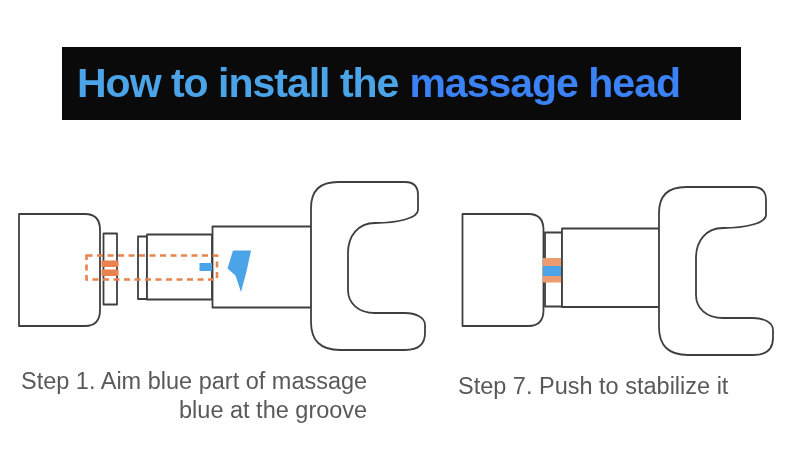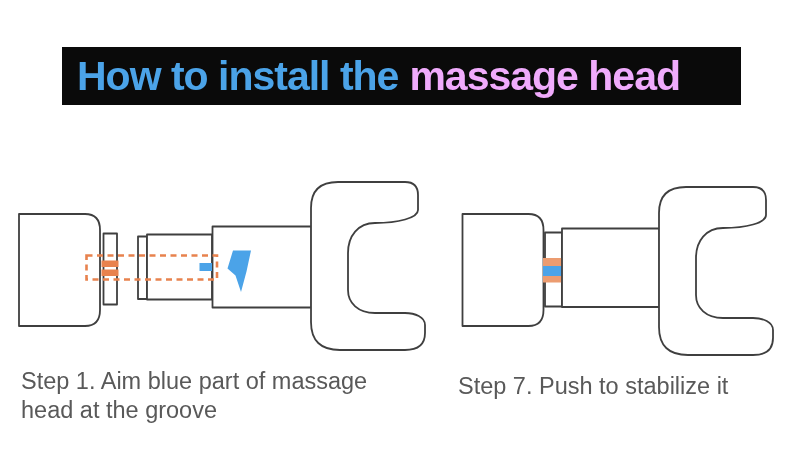--- a/index.html
+++ b/index.html
@@ -1,33 +1,33 @@
 <!DOCTYPE html>
 <html style="--banner-bg: #0A0A0A; --accent-blue: #4BA3E8; --accent-orange: #E8824E; --accent-orange-light: #EC9C70; --text-gray: #595959; --outline-gray: #3F3F3F;"><head>
 <meta charset="utf-8">
 <style>
   html,body{margin:0;padding:0;background:#fff;}
   .canvas{
     position:relative;width:790px;height:453px;background:#ffffff;
     font-family:"Liberation Sans", sans-serif;overflow:hidden;
   }
   .banner{
-    position:absolute;left:62px;top:47px;width:679px;height:58px;
+    position:absolute;left:62px;top:47px;width:679px;height:73px;
     background:var(--banner-bg,#0a0a0a);
     display:flex;align-items:center;gap:11px;
     padding-left:15px;box-sizing:border-box;
     font-weight:bold;font-size:41px;letter-spacing:-1px;white-space:nowrap;
   }
   .banner .hl{color:var(--accent-blue,#4ba3e8);}
-  .banner .rest{color:#f0abfc;}
+  .banner .rest{color:#3b82f6;}
   .caption{
     position:absolute;color:var(--text-gray,#595959);
     font-size:23.5px;line-height:29px;letter-spacing:0;
   }
-  .caption-1{left:21px;top:367px;}
+  .caption-1{left:21px;top:367px;text-align:right;}
   .caption-2{left:458px;top:372px;}
   svg.diagram{position:absolute;left:0;top:0;}
   .outline{fill:#ffffff;stroke:var(--outline-gray,#3f3f3f);stroke-width:1.8;stroke-linejoin:round;}
   .dashed{fill:none;stroke:var(--accent-orange,#e8824e);stroke-width:2.6;stroke-dasharray:6 4.5;}
   .blue-fill{fill:var(--accent-blue,#4ba3e8);}
   .orange-fill{fill:var(--accent-orange,#e8824e);}
   .orange-light-fill{fill:var(--accent-orange-light,#ec9c70);}
 </style>
 </head>
 <body>
@@ -65,20 +65,20 @@
       <rect class="orange-light-fill" x="543" y="276" width="20.5" height="6.5"></rect>
       <rect class="outline" x="562" y="228.5" width="97.5" height="78.5"></rect>
       <path class="outline" transform="translate(658,187)" d="M 28,0 H 95 Q 108,0 108,13 V 28 C 108,36 88,41 65,41 C 48,41 38,54 38,71
                V 108 C 38,121 48,131 65,131 H 95 C 105,131 115,135 115,143 V 151
                Q 115,168 95,168 H 30 Q 1,168 1,140 V 26 Q 1,0 28,0 Z"></path>
     </g>
   </svg>
 
   <div class="caption caption-1">
     <div>Step 1. Aim blue part of massage</div>
-    <div>head at the groove</div>
+    <div>blue at the groove</div>
   </div>
 
   <div class="caption caption-2">
     <div>Step 7. Push to stabilize it</div>
   </div>
 
 </div>
 
 </body></html>

